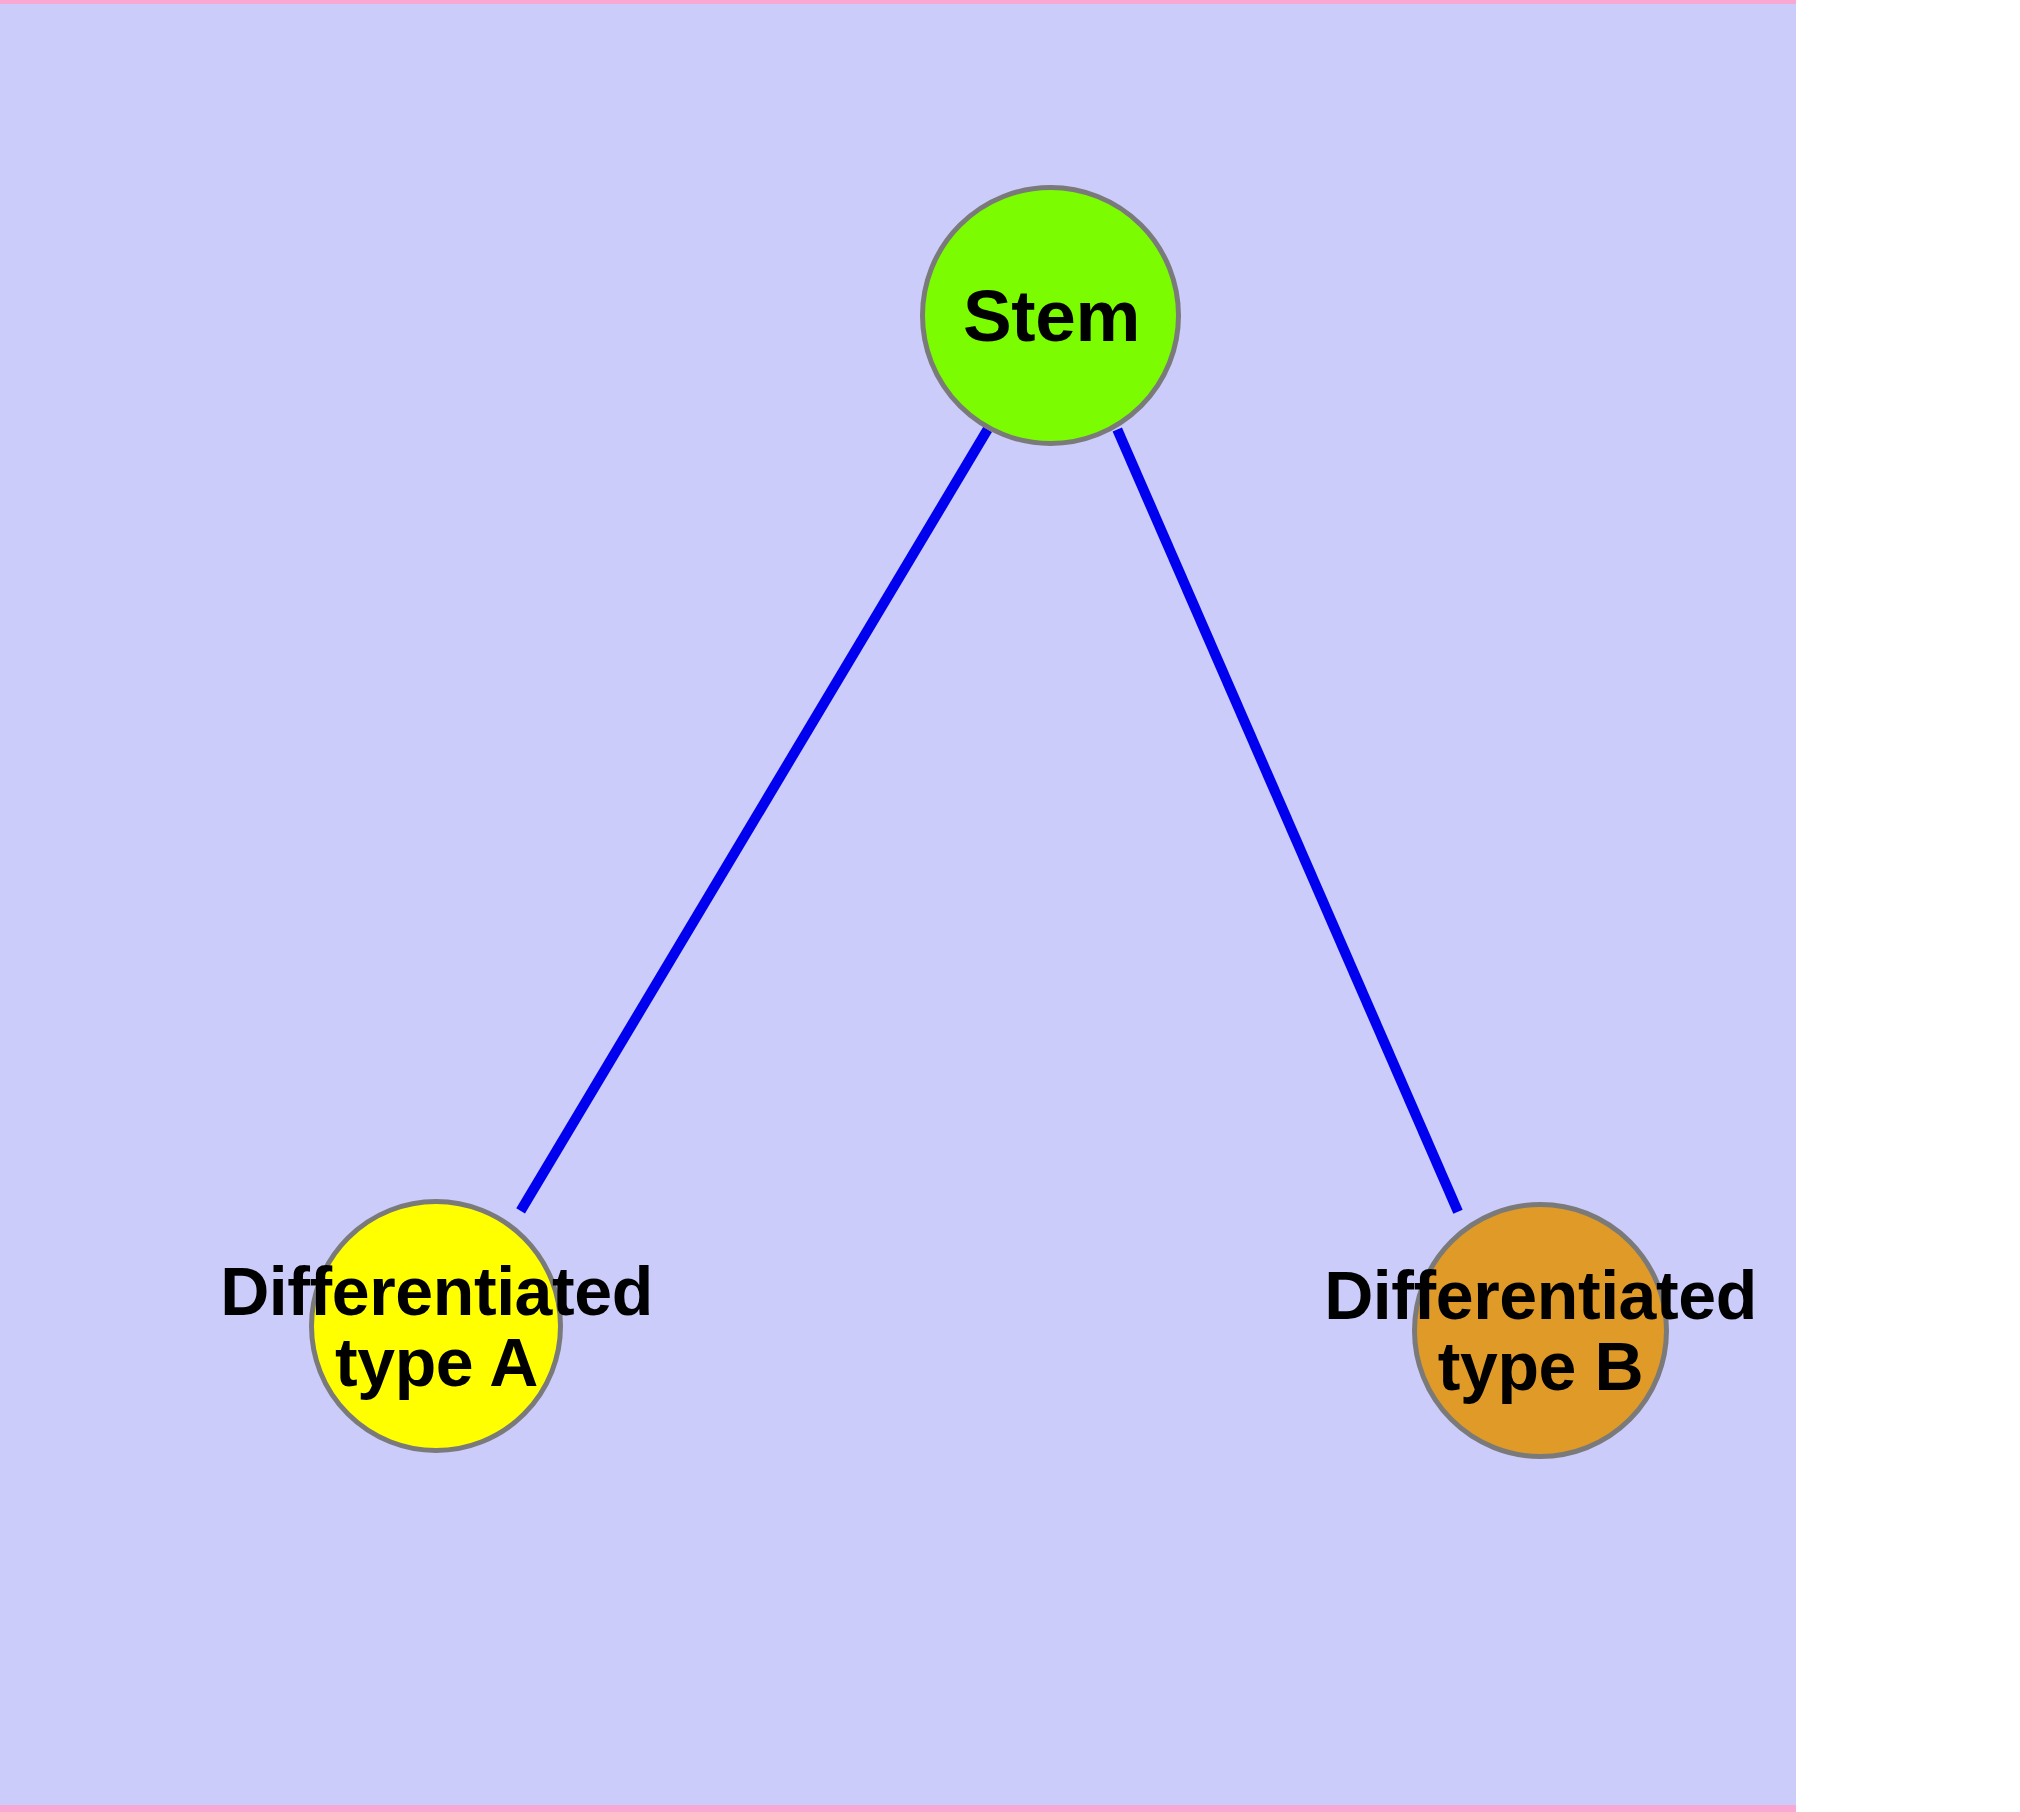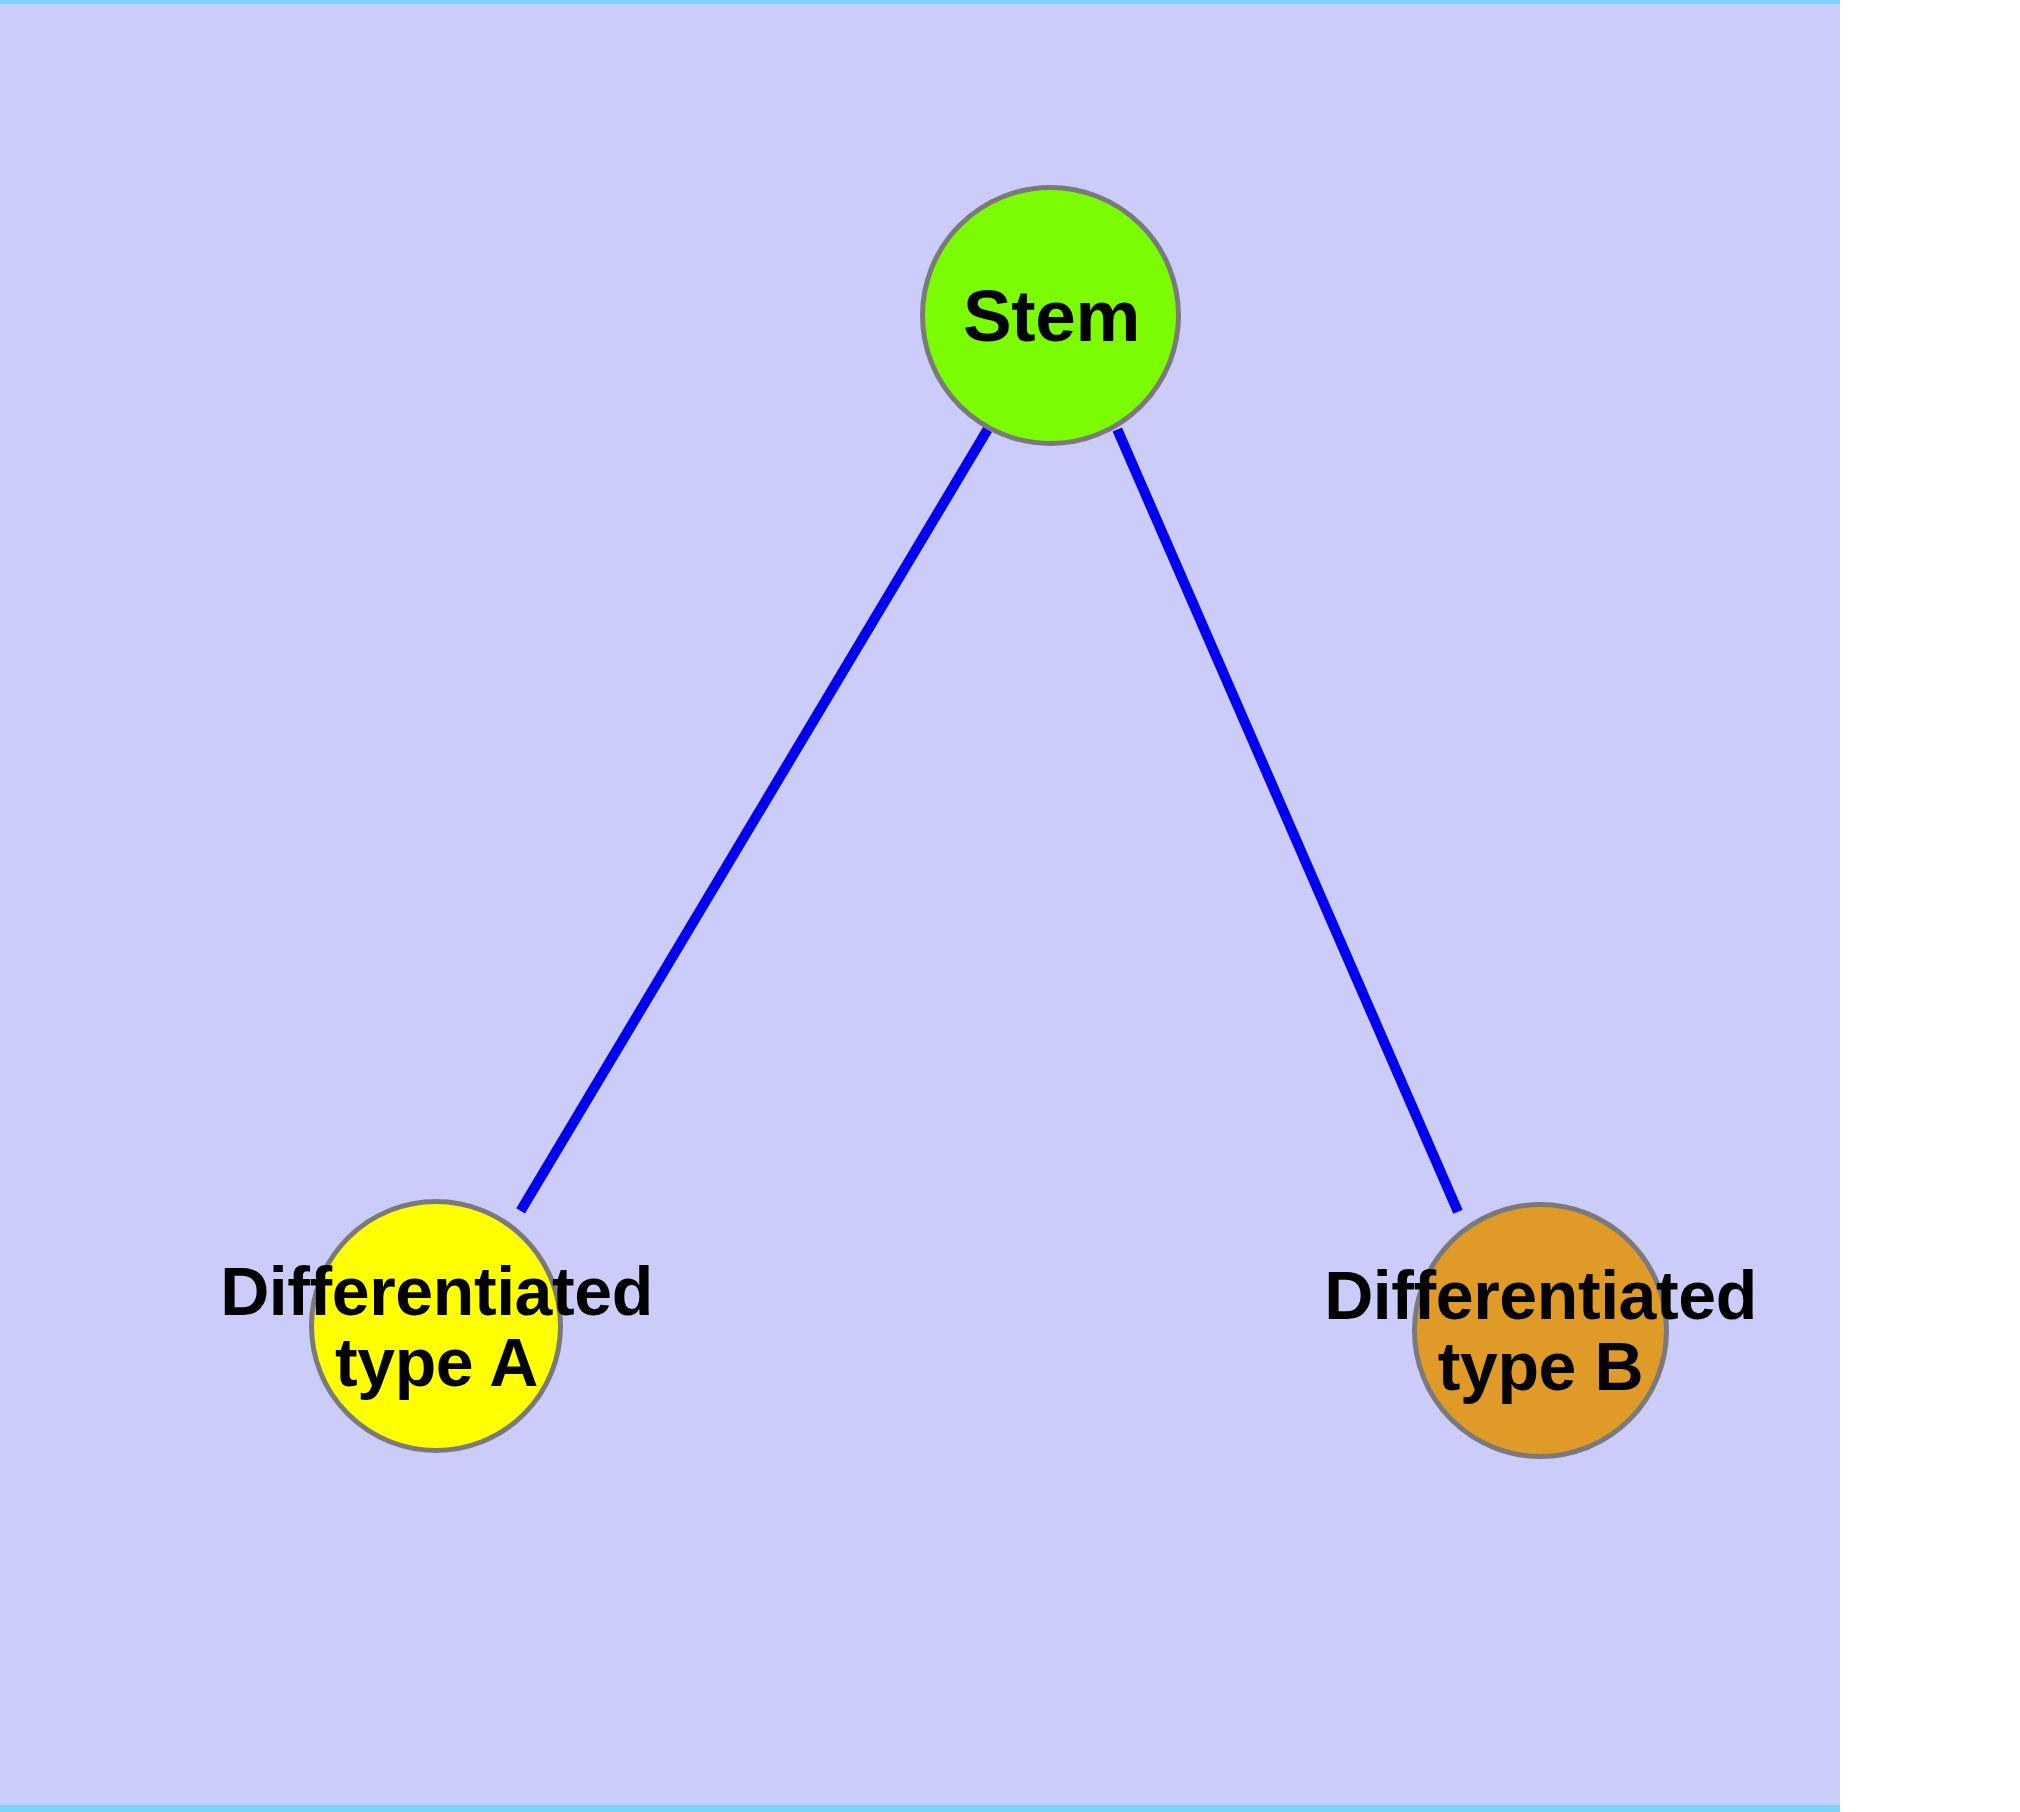--- a/index.html
+++ b/index.html
@@ -5,24 +5,23 @@
 <style>
   html, body {
     margin: 0;
     padding: 0;
     background: #ffffff;
   }
   #canvas {
     position: relative;
     width: 1796px;
     height: 1812px;
-    background: #7dd3fc;
+    background: #f9a8d4;
     overflow: hidden;
     font-family: "Liberation Sans", "DejaVu Sans", sans-serif;
-    padding-left: 44px;
   }
   #plot-area {
     position: absolute;
     left: 0;
     top: 4.2px;
     width: 2021px;
     height: 1801px;
     background: #ccccfa;
   }
   #edge-layer {

